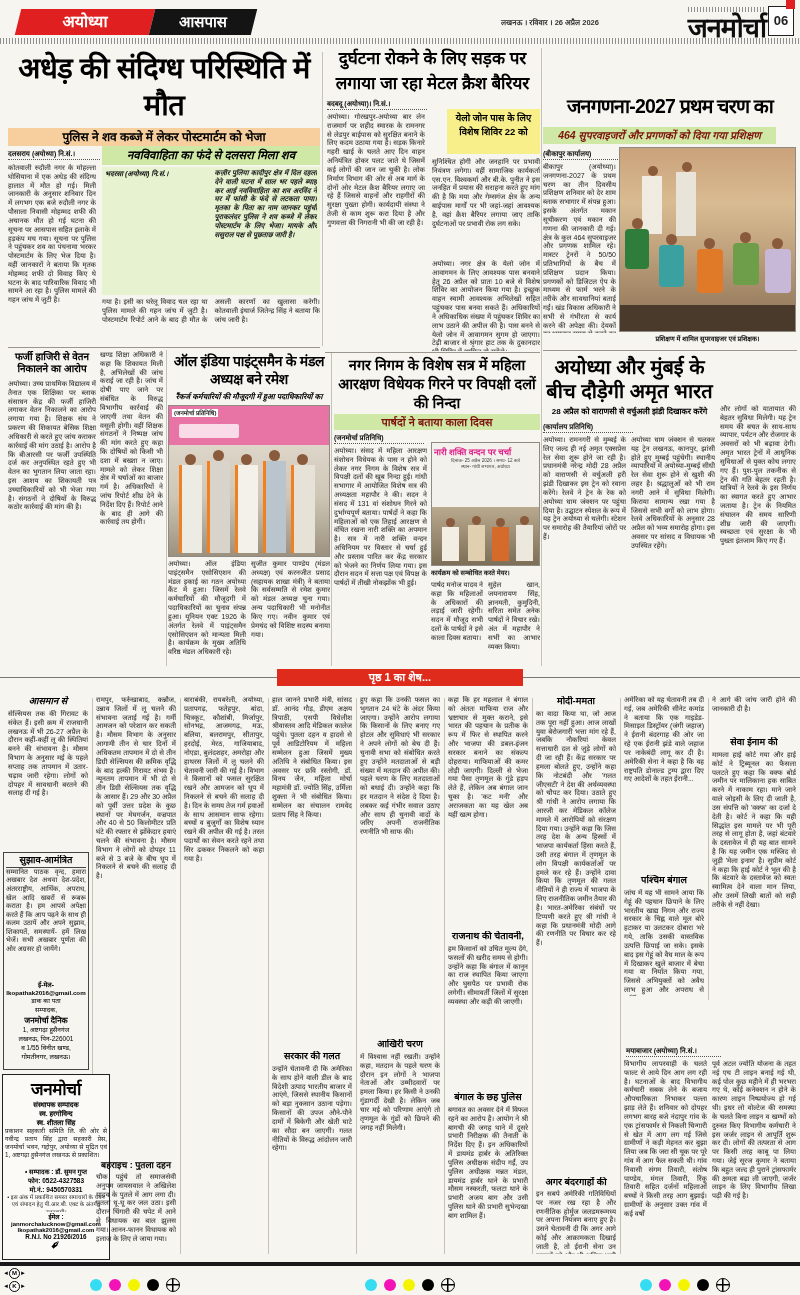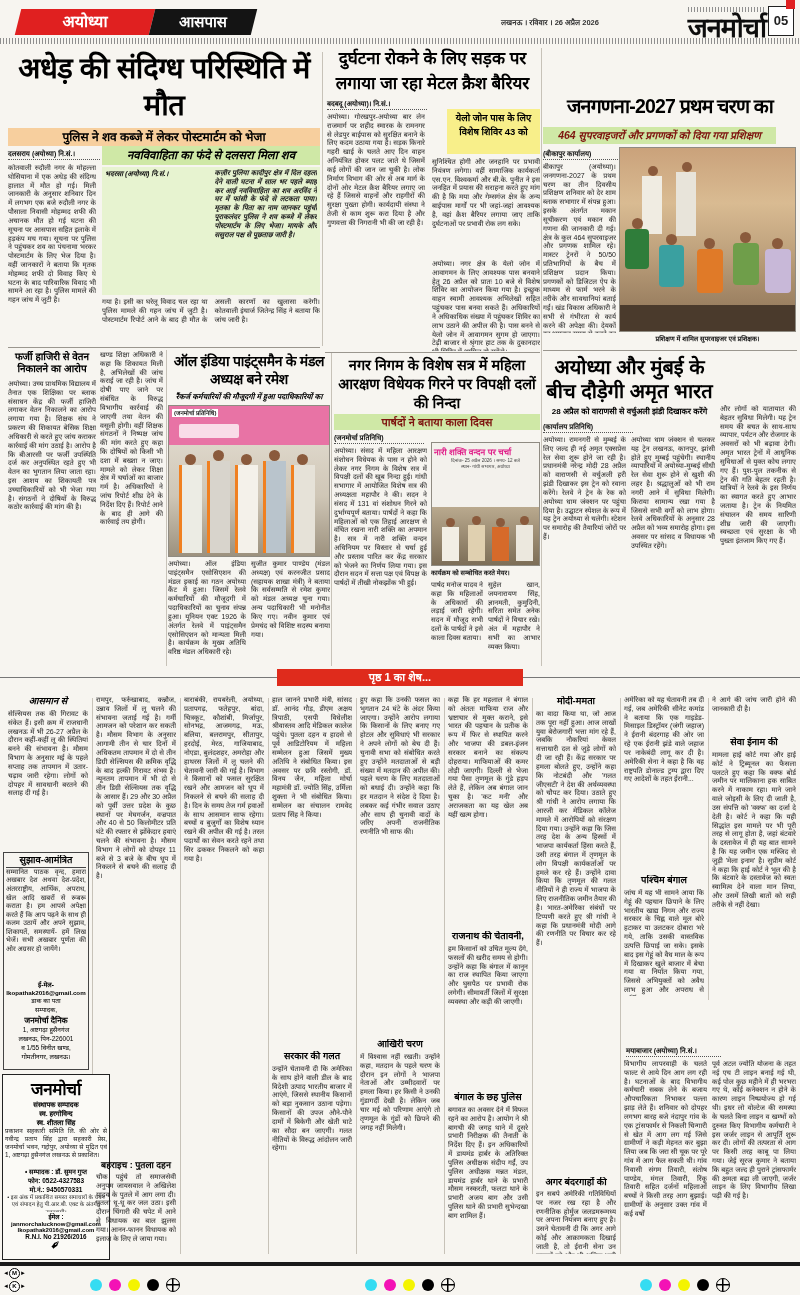--- a/index.html
+++ b/index.html
@@ -32,21 +32,21 @@
 <div class="a skew" style="left:18px;top:9px;width:134px;height:26px;background:#e02020;">
   <div class="unskew" style="color:#fff;font-weight:bold;font-size:16px;text-align:center;line-height:26px;">अयोध्या</div>
 </div>
 <div class="a skew" style="left:152px;top:9px;width:102px;height:26px;background:#141414;">
   <div class="unskew" style="color:#fff;font-weight:bold;font-size:15px;text-align:center;line-height:26px;">आसपास</div>
 </div>
 <div class="a" style="left:440px;top:17px;width:220px;text-align:center;font-size:7.5px;font-weight:bold;color:#333;">लखनऊ । रविवार । 26 अप्रैल 2026</div>
 <div class="a ticks" style="left:688px;top:7px;width:78px;height:5px;"></div>
 <div class="a" style="left:666px;top:8px;width:100px;font-size:27px;font-weight:800;color:#0d0d0d;letter-spacing:-1px;text-align:right;">जनमोर्चा</div>
 <div class="a" style="left:768px;top:6px;width:26px;height:30px;border:1.5px solid #222;background:#fff;">
-  <div style="font-size:13px;font-weight:bold;text-align:center;line-height:28px;color:#222;">05</div>
+  <div style="font-size:13px;font-weight:bold;text-align:center;line-height:28px;color:#222;">06</div>
 </div>
 <div class="a" style="left:786px;top:0px;width:9px;height:9px;background:#e02020;"></div>
 <div class="a ticks" style="left:0px;top:38px;width:800px;height:6px;"></div>
 
 <div class="a hl" style="left:8px;top:50px;width:312px;height:76px;font-size:29px;line-height:37px;letter-spacing:-0.5px;">अधेड़ की संदिग्ध परिस्थिति में मौत</div>
 <div class="a hl" style="left:8px;top:128px;width:312px;height:18px;background:#f7cf9e;font-size:12px;line-height:18px;">पुलिस ने शव कब्जे में लेकर पोस्टमार्टम को भेजा</div>
 <div class="a byl byl-u" style="left:8px;top:149px;width:92px;">दलसराय (अयोध्या) नि.सं.।</div>
 <div class="a bt" style="left:8px;top:164px;width:88px;height:183px;">कोतवाली रुदौली नगर के मोहल्ला घोसियाना में एक अधेड़ की संदिग्ध हालात में मौत हो गई। मिली जानकारी के अनुसार शनिवार दिन में लगभग एक बजे रुदौली नगर के पौसाला निवासी मोहम्मद शफी की अचानक मौत हो गई घटना की सूचना पर आसपास सहित इलाके में हड़कंप मच गया। सूचना पर पुलिस ने पहुंचकर शव का पंचनामा भरकर पोस्टमार्टम के लिए भेज दिया है। वहीं जानकारों ने बताया कि मृतक मोहम्मद शफी दो विवाह किए थे घटना के बाद पारिवारिक विवाद भी सामने आ रहा है। पुलिस मामले की गहन जांच में जुटी है।</div>
 <div class="a hl greenbg" style="left:102px;top:146px;width:218px;height:19px;font-size:11.5px;line-height:19px;font-style:italic;">नवविवाहिता का फंदे से दलसरा मिला शव</div>
 <div class="a" style="left:102px;top:167px;width:218px;height:128px;background:#e7f3d0;padding:2px 3px;column-count:2;column-gap:7px;">
@@ -96,21 +96,21 @@
   <div class="head-c" style="left:88px;bottom:40px;width:9px;height:9px;"></div>
     <div class="a" style="left:84px;bottom:4px;width:17px;height:36px;background:#ece8de;"></div>
 </div>
 <div class="a cap" style="left:431px;top:568px;width:109px;height:11px;">कार्यक्रम को सम्बोधित करते मेयर।</div>
 <div class="a bt" style="left:431px;top:581px;width:52px;height:84px;">पार्षद मनोज यादव ने कहा कि महिलाओं के अधिकारों की लड़ाई जारी रहेगी। सदन में मौजूद सभी दलों के पार्षदों ने इसे काला दिवस बताया।</div>
 <div class="a bt" style="left:488px;top:581px;width:52px;height:84px;">सुहेल खान, जयनारायण सिंह, ज्ञानमती, कुमुदिनी, सरिता समेत अनेक पार्षदों ने विचार रखे। अंत में महापौर ने सभी का आभार व्यक्त किया।</div>
 
 <div class="a hl" style="left:325px;top:46px;width:215px;height:50px;font-size:17px;line-height:25px;">दुर्घटना रोकने के लिए सड़क पर लगाया जा रहा मेटल क्रैश बैरियर</div>
 <div class="a byl byl-u" style="left:327px;top:99px;width:100px;">बदबदू (अयोध्या)। नि.सं.।</div>
 <div class="a bt" style="left:327px;top:113px;width:98px;height:238px;">अयोध्या। गोरखपुर-अयोध्या बार लेन राजमार्ग पर शहीद स्मारक के रामनगर से लेडपुर बाईपास को सुरक्षित बनाने के लिए कदम उठाया गया है। सड़क किनारे गहरी खाई के चलते आए दिन वाहन अनियंत्रित होकर पलट जाते थे जिसमें कई लोगों की जान जा चुकी है। लोक निर्माण विभाग की ओर से अब मार्ग के दोनों ओर मेटल क्रैश बैरियर लगाए जा रहे हैं जिससे वाहनों और राहगीरों की सुरक्षा पुख्ता होगी। कार्यदायी संस्था ने तेजी से काम शुरू करा दिया है और गुणवत्ता की निगरानी भी की जा रही है।</div>
-<div class="a hl" style="left:447px;top:109px;width:93px;height:45px;background:#f8ef8a;font-size:9.5px;line-height:14px;padding-top:2px;">येलो जोन पास के लिए विशेष शिविर 43 को</div>
+<div class="a hl" style="left:447px;top:109px;width:93px;height:45px;background:#f8ef8a;font-size:9.5px;line-height:14px;padding-top:2px;">येलो जोन पास के लिए विशेष शिविर 22 को</div>
 <div class="a bt" style="left:432px;top:158px;width:108px;height:193px;">सुनिश्चित होगी और जनहानि पर प्रभावी नियंत्रण लगेगा। वहीं सामाजिक कार्यकर्ता एस.एन. विश्वकर्मा और बी.के. पुनीत ने इस जनहित में प्रयास की सराहना करते हुए मांग की है कि मया और गेम्सगंज क्षेत्र के अन्य बाईपास मार्गों पर भी जहां-जहां आवश्यक है, वहां क्रैश बैरियर लगाया जाए ताकि दुर्घटनाओं पर प्रभावी रोक लग सके।</div>
 <div class="a bt" style="left:432px;top:260px;width:108px;height:91px;">अयोध्या। नगर क्षेत्र के येलो जोन में आवागमन के लिए आवश्यक पास बनवाने हेतु 26 अप्रैल को प्रातः 10 बजे से विशेष शिविर का आयोजन किया गया है। इच्छुक वाहन स्वामी आवश्यक अभिलेखों सहित पहुंचकर पास बनवा सकते हैं। अधिकारियों ने अधिकाधिक संख्या में पहुंचकर शिविर का लाभ उठाने की अपील की है। पास बनने से येलो जोन में आवागमन सुगम हो जाएगा। टेढ़ी बाजार से श्रृंगार हाट तक के दुकानदार भी शिविर में शामिल हो सकेंगे।</div>
 
 <div class="a hl" style="left:543px;top:90px;width:254px;height:32px;font-size:19.5px;line-height:32px;font-weight:800;letter-spacing:-0.8px;">जनगणना-2027 प्रथम चरण का प्रशिक्षण पूरा</div>
 <div class="a hl greenbg maroon" style="left:543px;top:127px;width:233px;height:17px;font-size:10.5px;line-height:17px;font-style:italic;">464 सुपरवाइजरों और प्रगणकों को दिया गया प्रशिक्षण</div>
 <div class="a byl byl-u" style="left:543px;top:149px;width:85px;">(बीकापुर कार्यालय)</div>
 <div class="a bt" style="left:543px;top:163px;width:73px;height:170px;">बीकापुर (अयोध्या)। जनगणना-2027 के प्रथम चरण का तीन दिवसीय प्रशिक्षण शनिवार को देर शाम ब्लाक सभागार में संपन्न हुआ। इसके अंतर्गत मकान सूचीकरण एवं मकान की गणना की जानकारी दी गई। क्षेत्र के कुल 464 सुपरवाइजर और प्रगणक शामिल रहे। मास्टर ट्रेनरों ने 50/50 प्रतिभागियों के बैच में प्रशिक्षण प्रदान किया। प्रगणकों को डिजिटल ऐप के माध्यम से फार्म भरने के तरीके और सावधानियां बताई गईं। खंड विकास अधिकारी ने सभी से गंभीरता से कार्य करने की अपेक्षा की। देयकों का भुगतान समय से करने का आश्वासन भी दिया गया।</div>
 <div class="a photo" style="left:619px;top:147px;width:177px;height:185px;background:linear-gradient(180deg,#caa27b 0%,#d9bb92 30%,#c0a37e 55%,#8a7054 100%);">
   <div class="head-c" style="left:28px;top:18px;width:10px;height:10px;"></div>
     <div class="a" style="left:22px;top:28px;width:20px;height:58px;background:#f0ece2;"></div>

